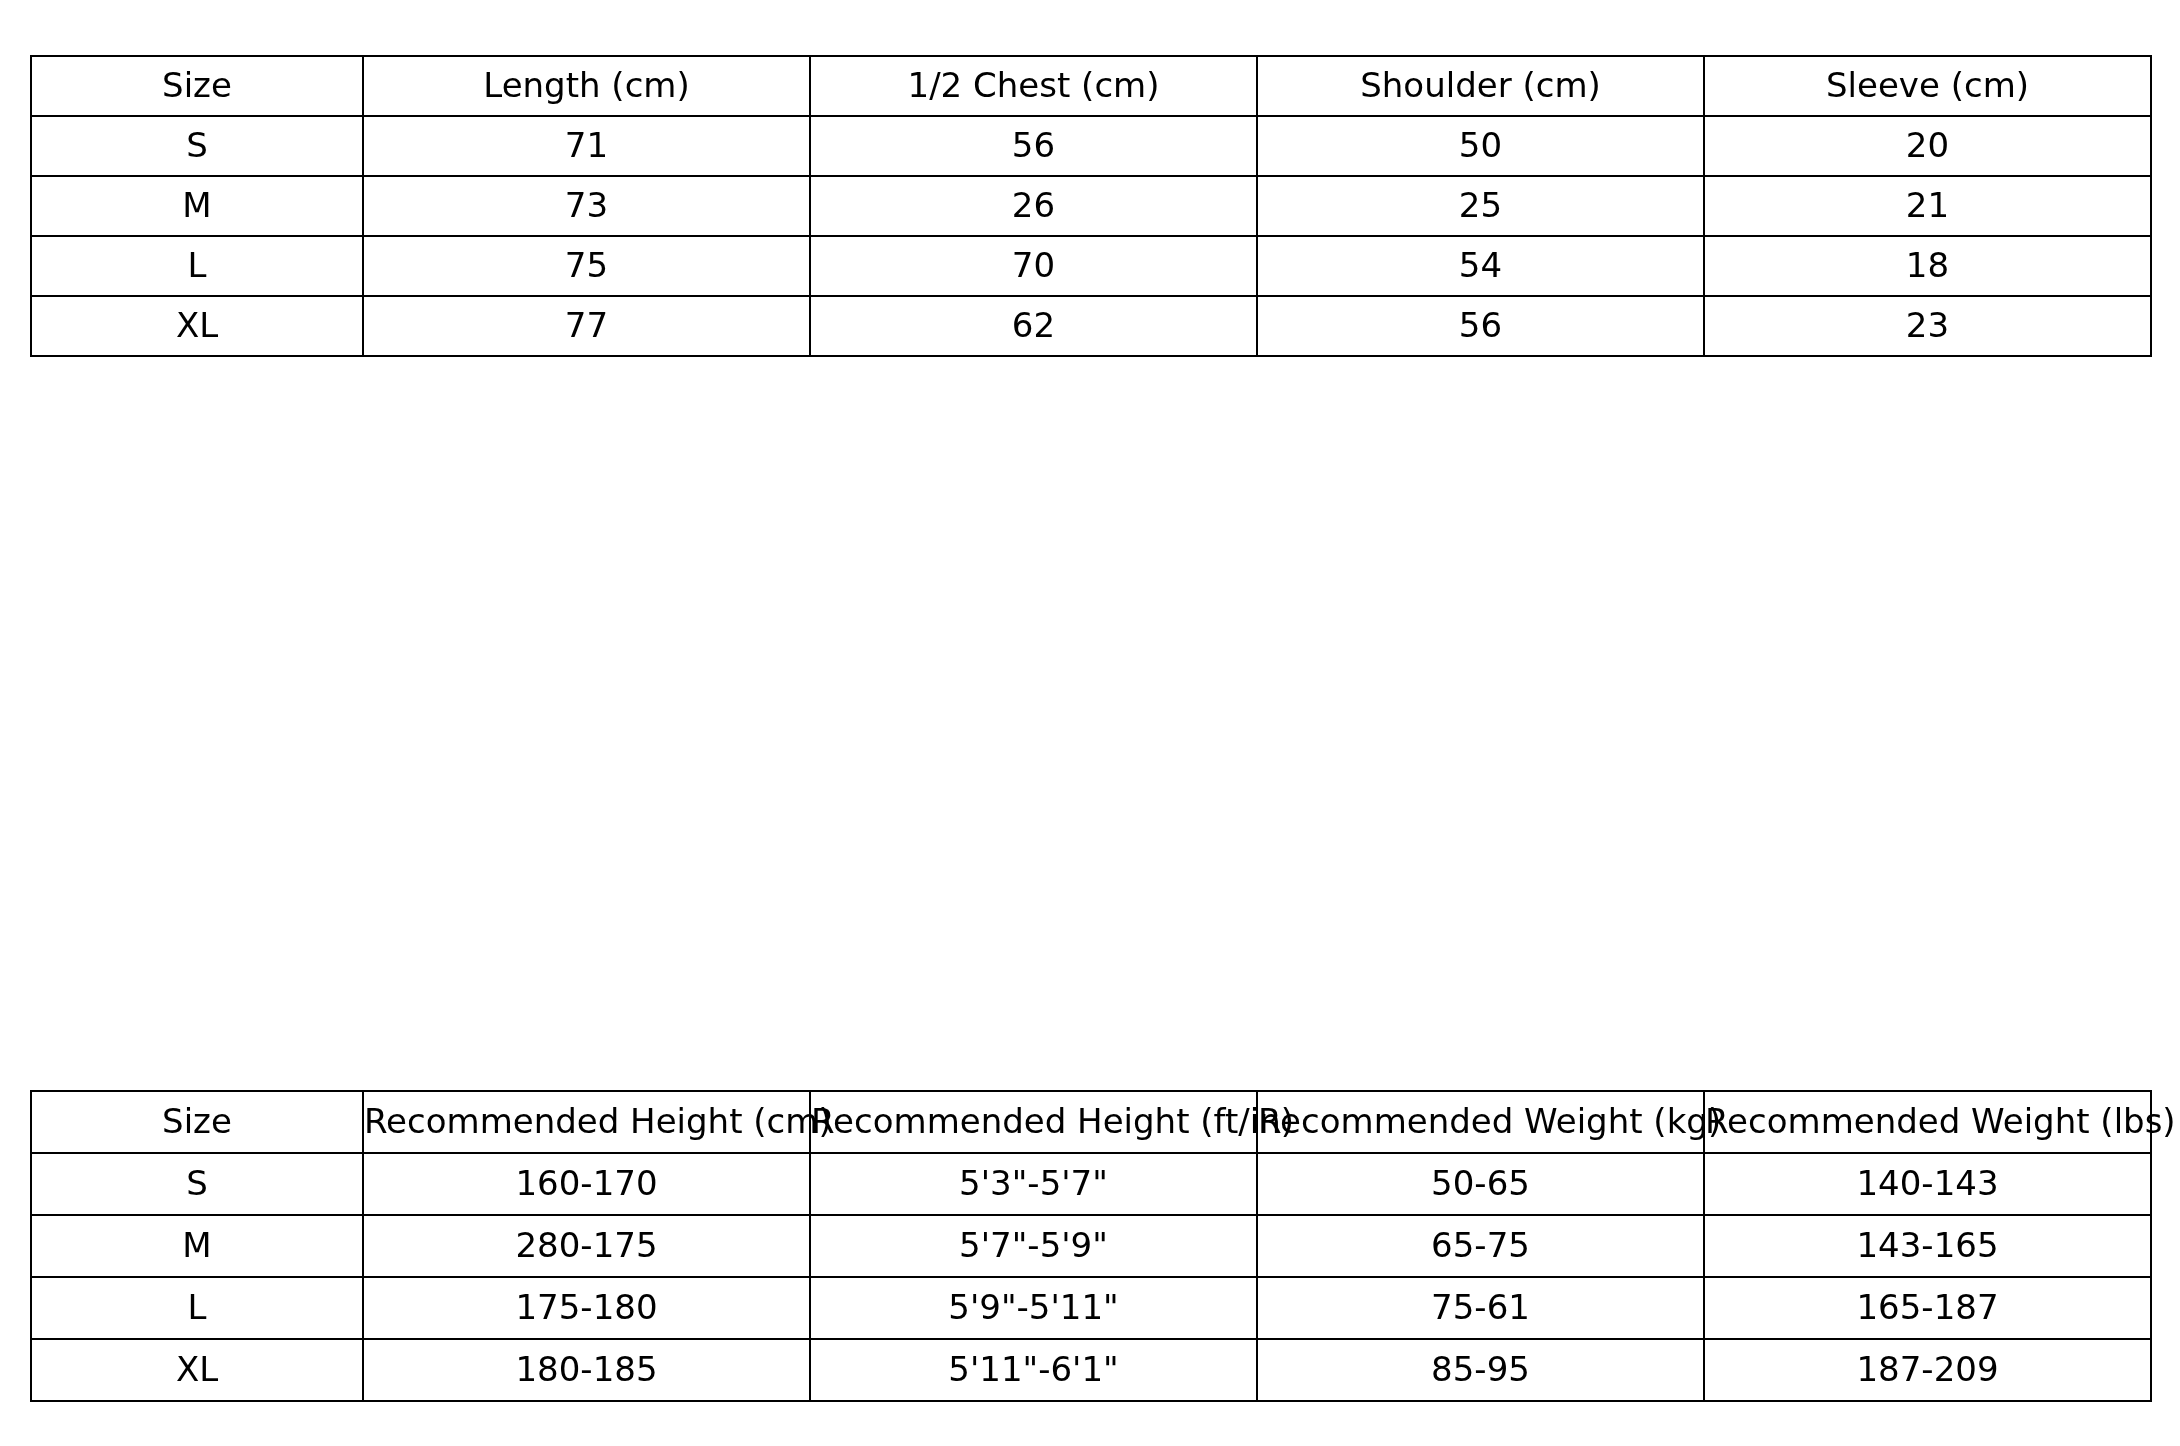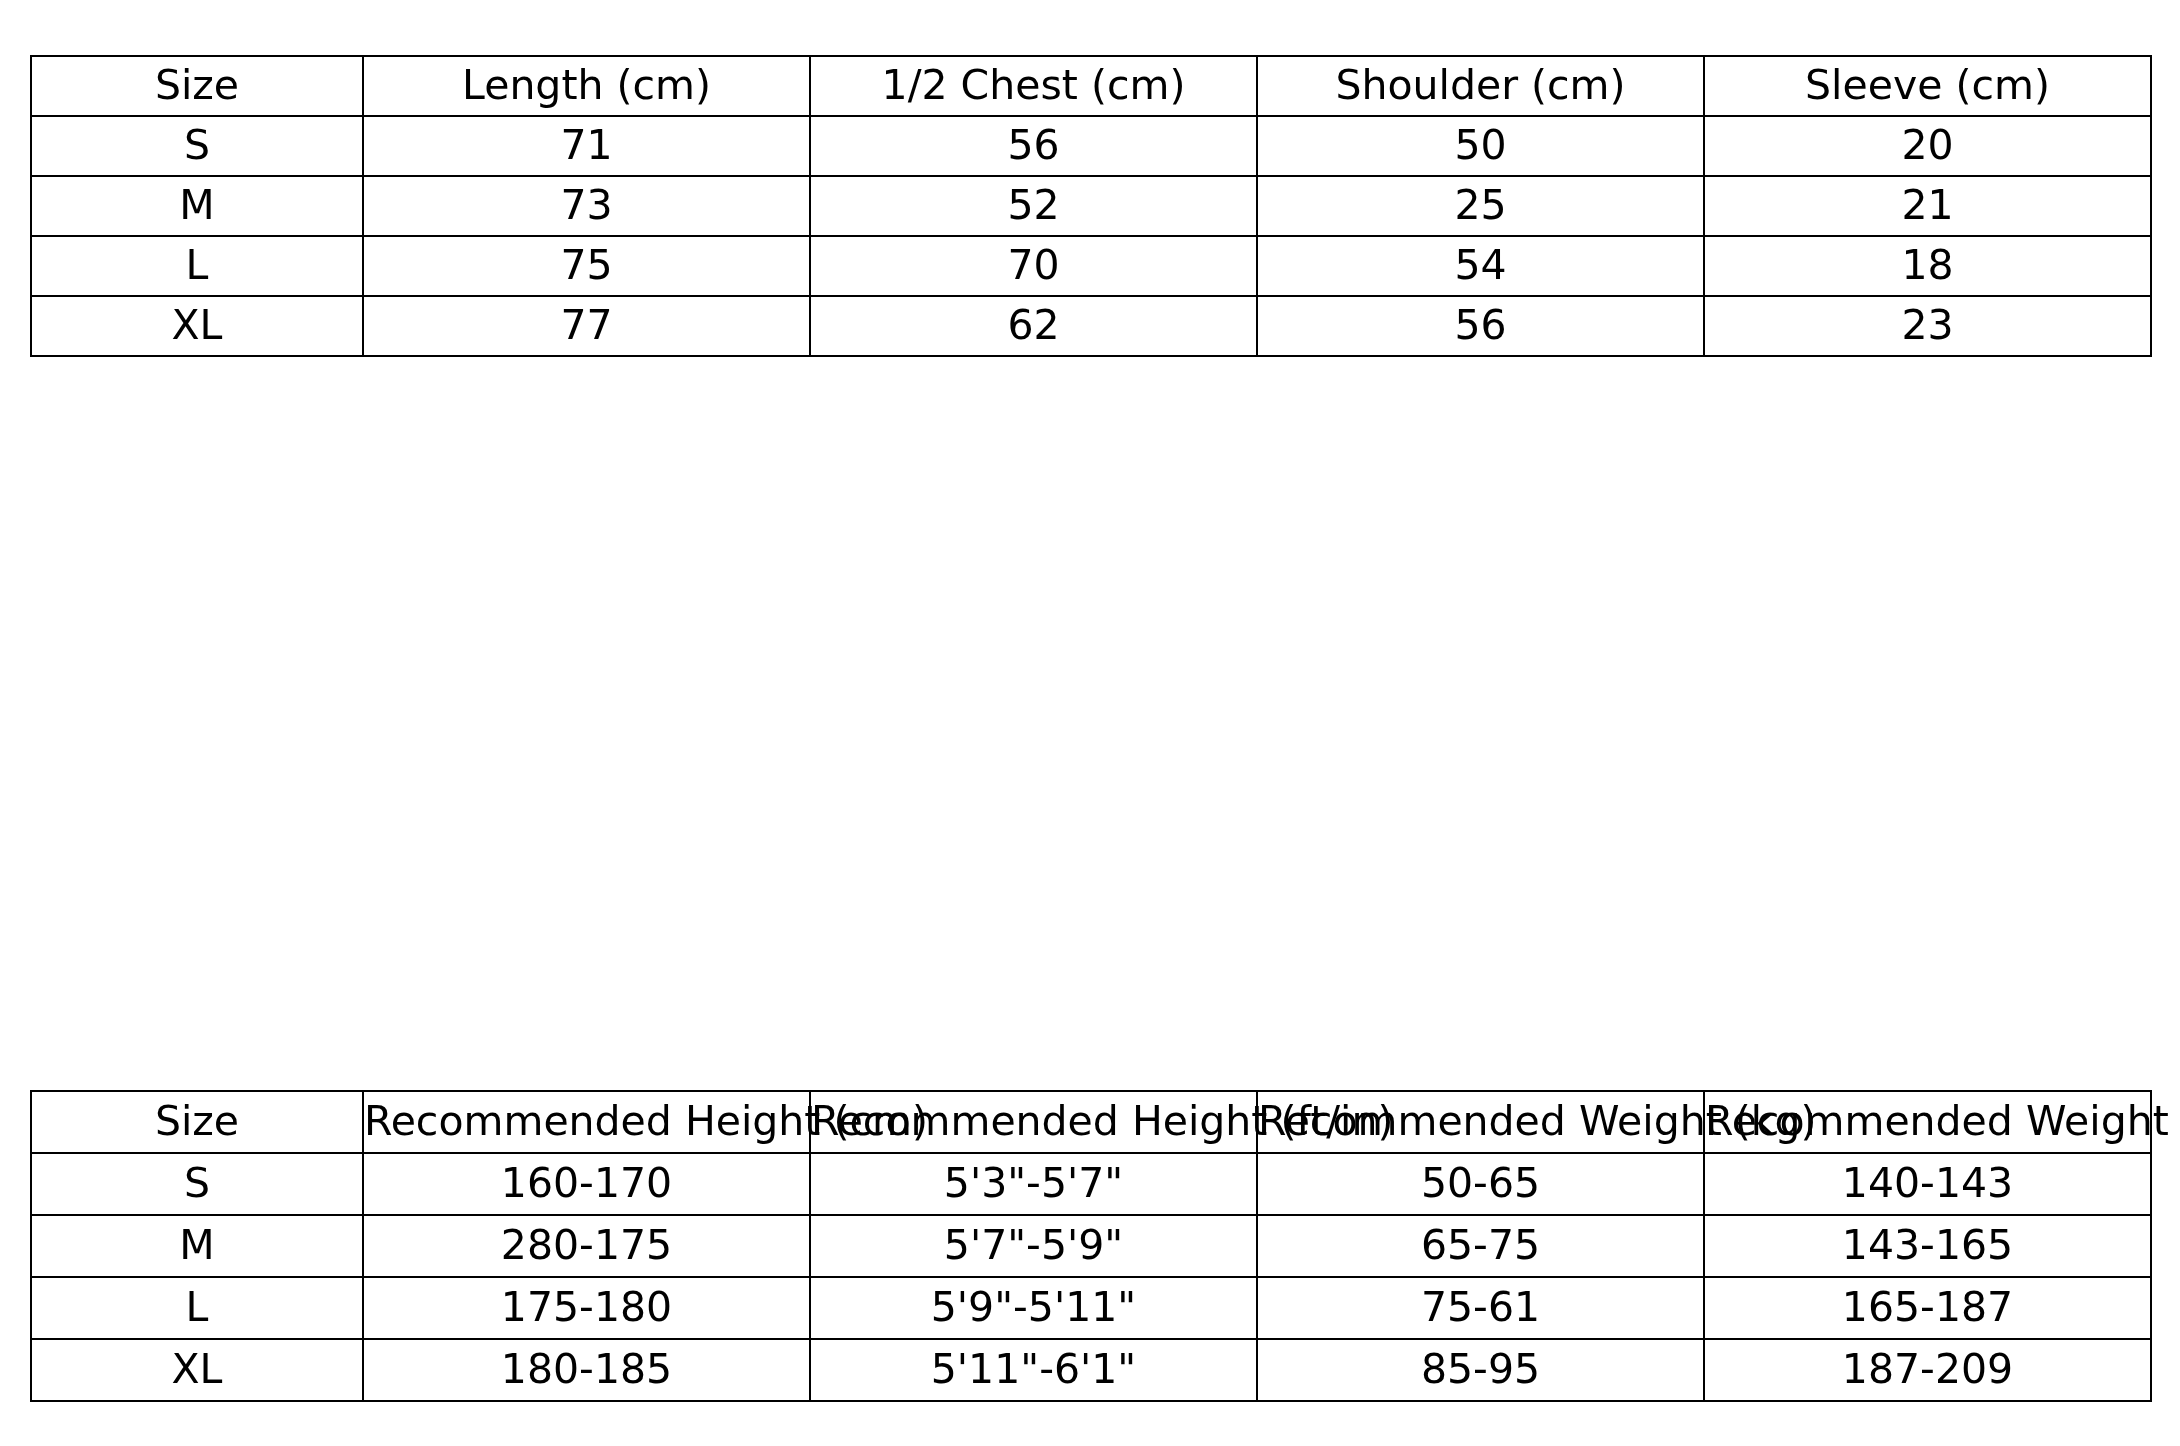--- a/index.html
+++ b/index.html
@@ -30,21 +30,21 @@
     table-layout: fixed;
     background: #ffffff;
   }
 
   table.size-table td,
   table.size-table th {
     border: 2px solid #000000;
     text-align: center;
     vertical-align: middle;
     font-weight: normal;
-    font-size: 41px;
+    font-size: 34px;
     line-height: 1.1;
     padding: 0;
     white-space: nowrap;
     overflow: visible;
     margin-top: 28px;
   }
 
   
   #table-measurements {
     left: 30px;
@@ -108,21 +108,21 @@
       <tr>
         <td>S</td>
         <td>71</td>
         <td>56</td>
         <td>50</td>
         <td>20</td>
       </tr>
       <tr>
         <td>M</td>
         <td>73</td>
-        <td>52</td>
+        <td>26</td>
         <td>25</td>
         <td>21</td>
       </tr>
       <tr>
         <td>L</td>
         <td>75</td>
         <td>70</td>
         <td>54</td>
         <td>18</td>
       </tr>

